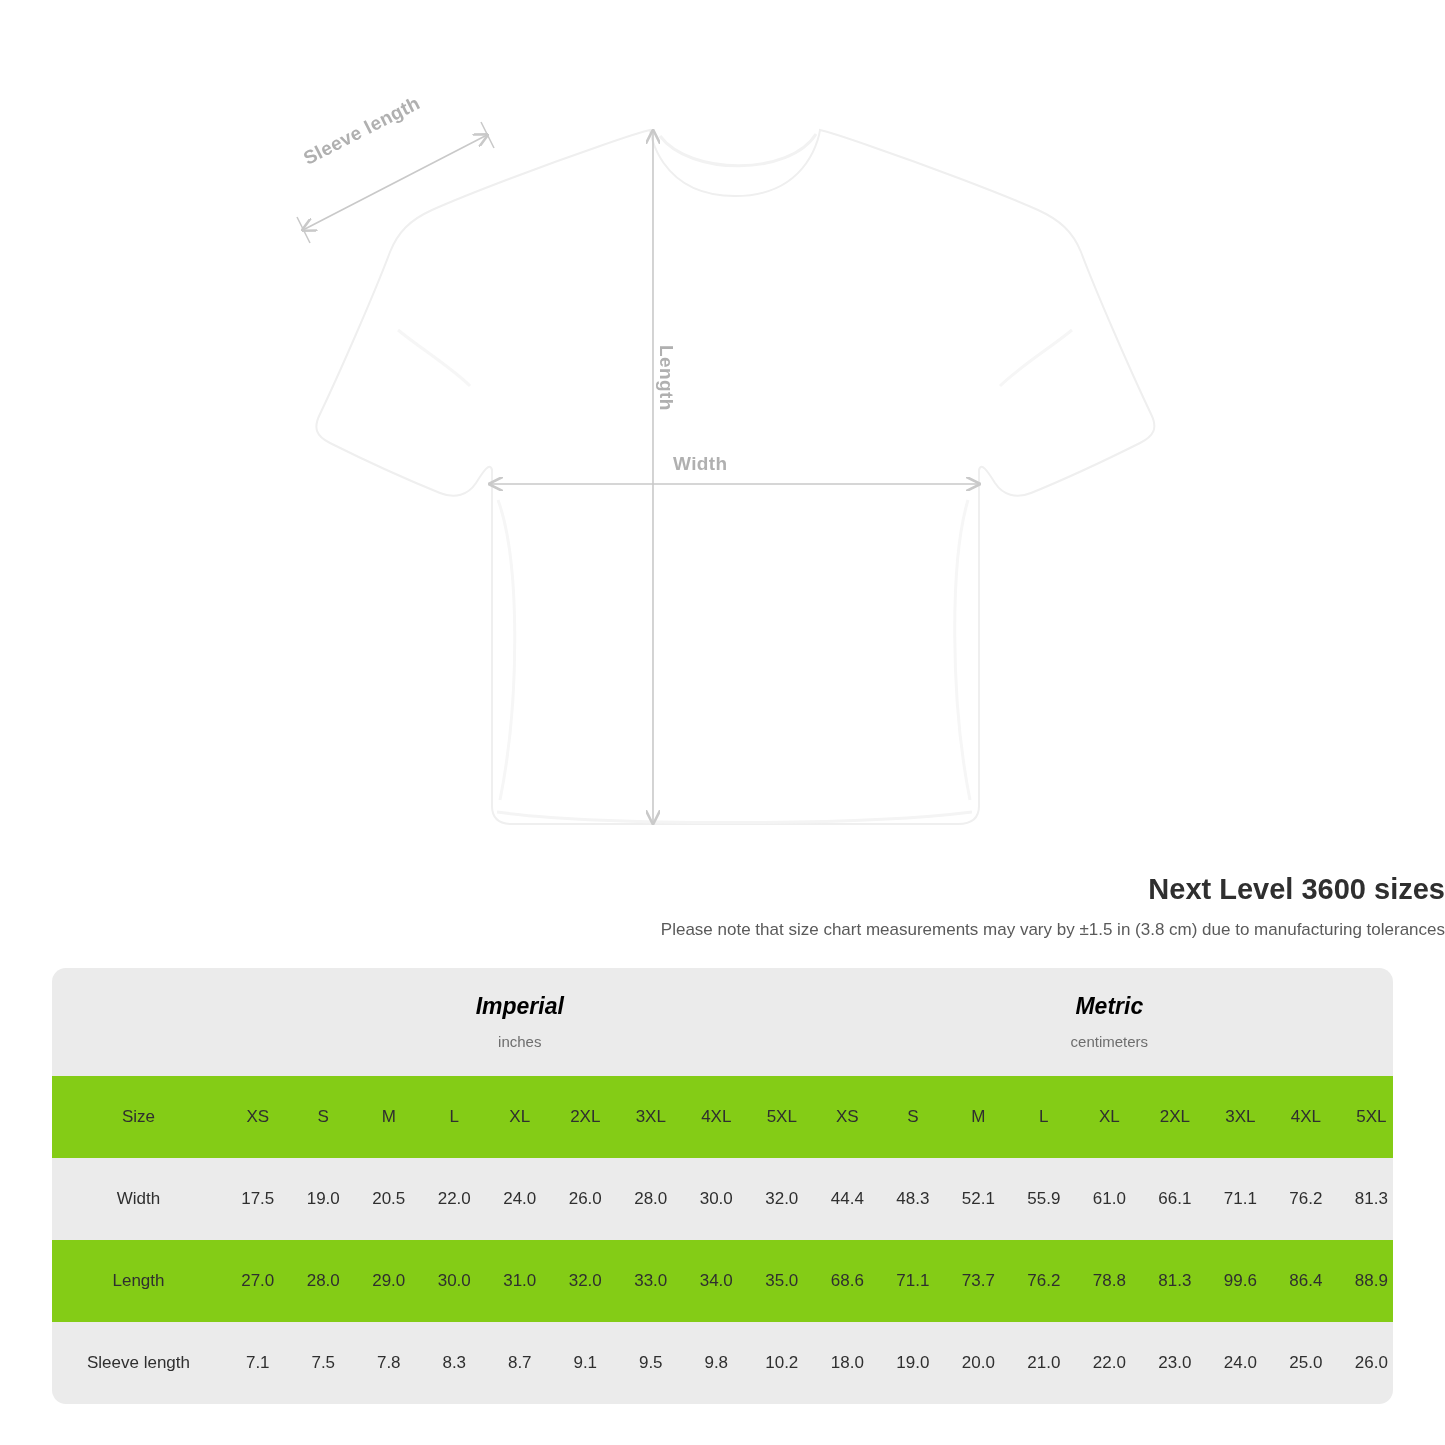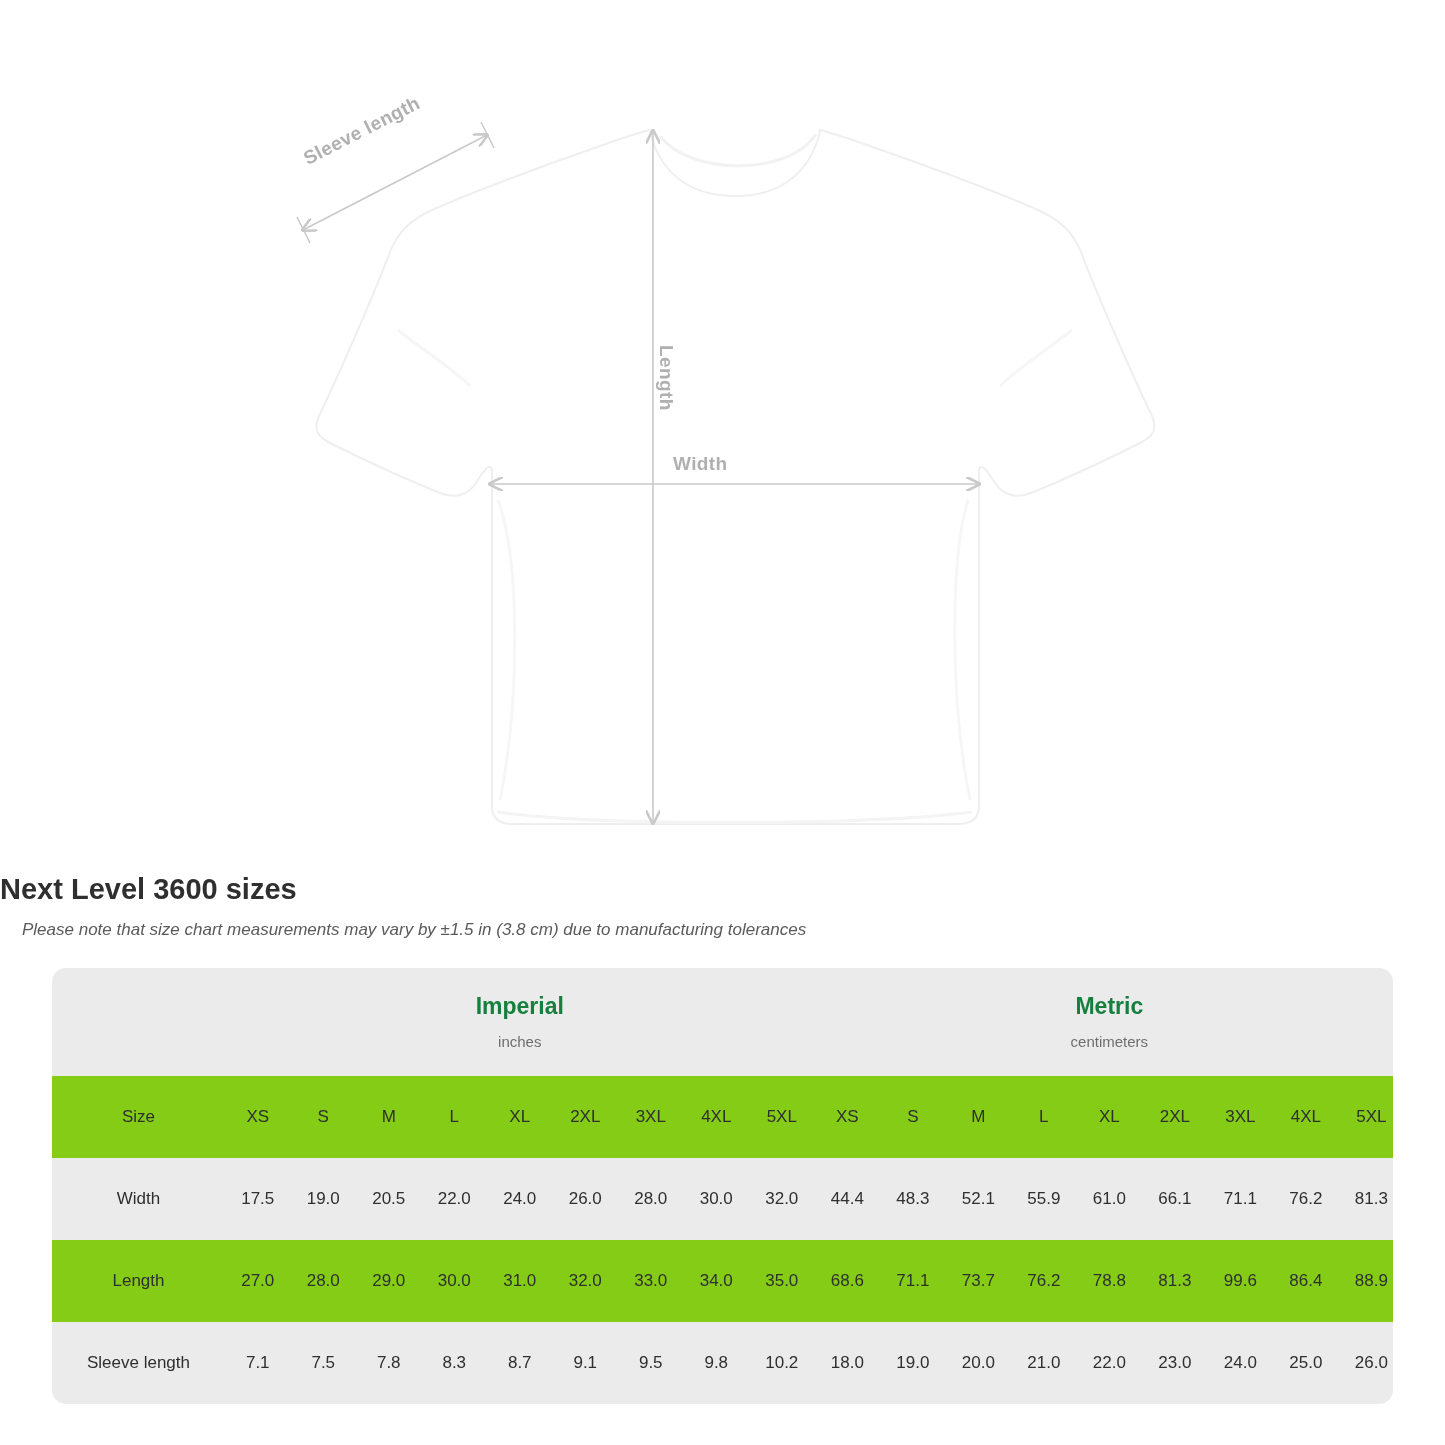--- a/index.html
+++ b/index.html
@@ -51,32 +51,31 @@
     writing-mode: vertical-rl;
     text-orientation: mixed;
   }
   .lbl-width {
     left: 673px;
     top: 453px;
   }
 
   
   .title-block {
-    text-align: left;
+    text-align: right;
     margin-top: 18px;
   }
   .chart-title {
     font-size: 29px;
     font-weight: bold;
     color: #2f2f2f;
     margin: 0;
   }
   .chart-note {
     font-size: 17px;
-    font-style: italic;
     color: #5a5a5a;
     margin: 14px 0 0 16px;
     padding-left: 6px;
   }
 
   
   .table-wrap {
     margin: 28px 52px 0 52px;
     border-radius: 14px;
     overflow: hidden;
@@ -96,21 +95,22 @@
     border: none;
   }
   .unit-head {
     background: #ebebeb;
     height: 108px !important;
     vertical-align: middle;
   }
   .unit-head .u-title {
     font-size: 23px;
     font-weight: bold;
-    color: #15803d;
+    font-style: italic;
+    color: #000000;
     line-height: 1.1;
   }
   .unit-head .u-sub {
     font-size: 15px;
     color: #6e6e6e;
     margin-top: 14px;
   }
   .row-white { background: #84cc16; }
   .row-grey  { background: #ebebeb; }
   .rowlabel {

